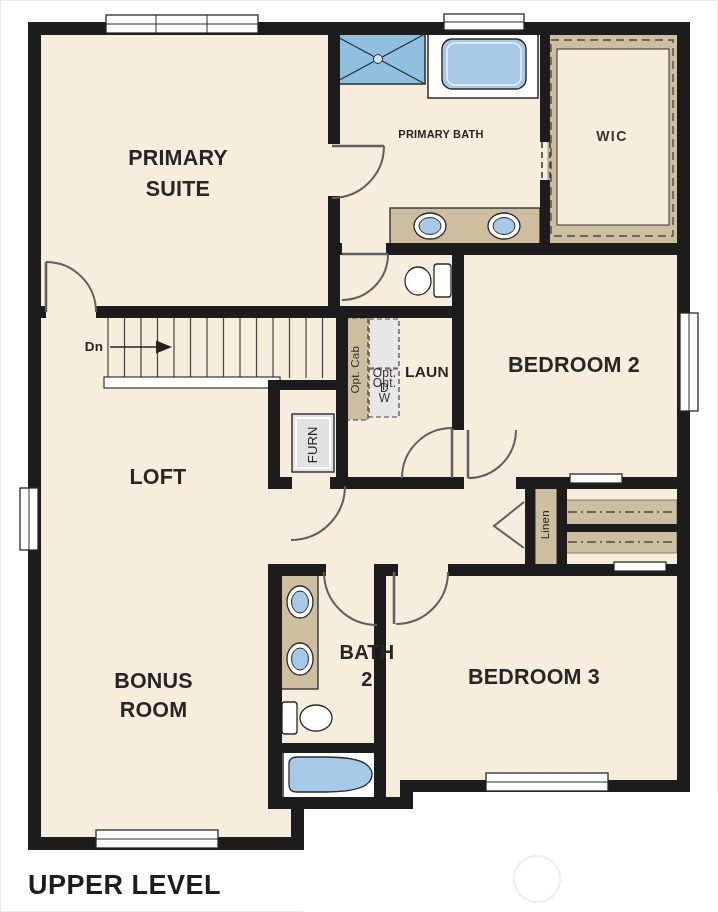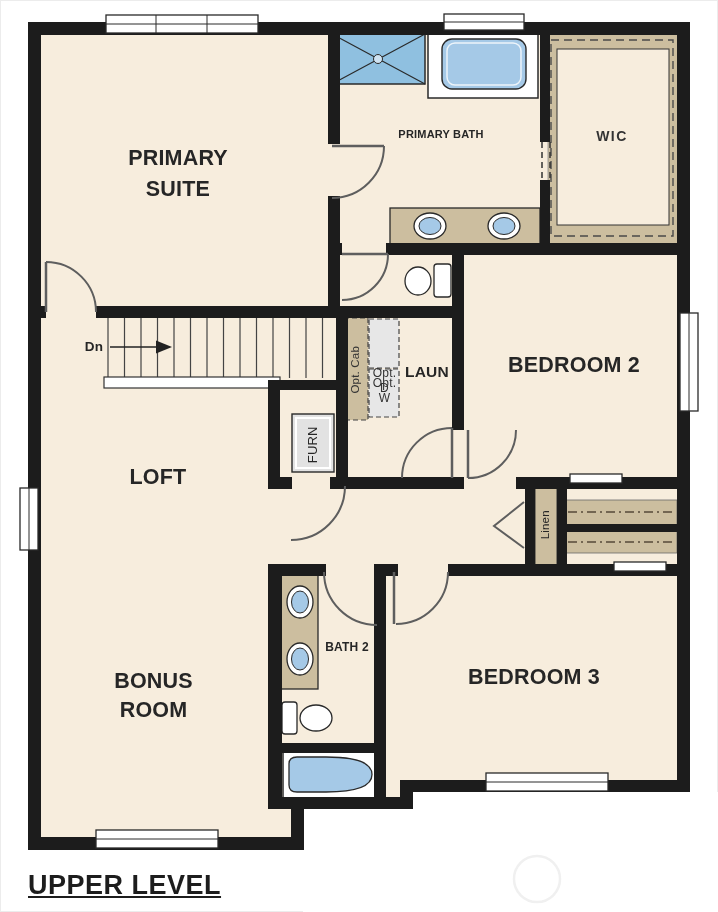--- a/index.html
+++ b/index.html
@@ -9,21 +9,21 @@
     box-shadow:inset 0 0 0 1px #ececec;
   }
   #plan-svg{position:absolute;left:0;top:0;width:718px;height:912px;}
   .lbl{
     position:absolute;color:#262626;font-weight:bold;text-align:center;
     line-height:1.35;letter-spacing:.2px;white-space:pre-line;
   }
   .lbl.nowrap{white-space:nowrap;}
   .rot{transform:rotate(-90deg);transform-origin:center center;}
   #lbl-wic{font-weight:bold;letter-spacing:1.5px;}
-  #lbl-upper{font-size:27px;letter-spacing:.5px;color:#1d1d1d;text-align:left;text-decoration:underline;}
+  #lbl-upper{font-size:27px;letter-spacing:.5px;color:#1d1d1d;text-align:left;}
 </style>
 </head>
 <body>
 
 <div id="stage">
 
 <svg id="plan-svg" viewBox="0 0 718 912" xmlns="http://www.w3.org/2000/svg">
 
   <g>
     <rect x="35" y="28" width="648" height="815" fill="#f7eddd"></rect>
@@ -174,21 +174,21 @@
 <div class="lbl nowrap" id="lbl-bedroom2" style="left:474px;top:351px;width:200px;font-size:21.5px;">BEDROOM 2</div>
 
 <div class="lbl nowrap" id="lbl-laun" style="left:397px;top:362px;width:60px;font-size:15.5px;">LAUN</div>
 
 <div class="lbl nowrap" id="lbl-loft" style="left:108px;top:463px;width:100px;font-size:21.5px;">LOFT</div>
 
 <div class="lbl nowrap rot" id="lbl-furn" style="left:283px;top:436px;width:60px;font-size:13px;font-weight:normal;">FURN</div>
 
 <div class="lbl nowrap rot" id="lbl-linen" style="left:516px;top:517px;width:60px;font-size:11.5px;font-weight:normal;">Linen</div>
 
-<div class="lbl" id="lbl-bath2" style="left:318px;top:639px;width:58px;font-size:12px;">BATH 2</div>
+<div class="lbl" id="lbl-bath2" style="left:318px;top:639px;width:58px;font-size:20px;padding-left:20px;">BATH 2</div>
 
 <div class="lbl nowrap" id="lbl-bedroom3" style="left:434px;top:663px;width:200px;font-size:21.5px;">BEDROOM 3</div>
 
 <div class="lbl" id="lbl-bonus" style="left:96px;top:667px;width:115px;font-size:21.5px;">BONUS ROOM</div>
 
 <div class="lbl nowrap" id="lbl-dn" style="left:80px;top:338px;width:28px;font-size:13.5px;font-weight:600;">Dn</div>
 
 <div class="lbl nowrap rot" id="lbl-optcab" style="left:316px;top:362px;width:80px;font-size:11.5px;font-weight:normal;color:#333;">Opt. Cab</div>
 
 <div class="lbl" id="lbl-optd" style="left:369px;top:327px;width:31px;font-size:12px;font-weight:normal;line-height:1.25;color:#333;margin-top:39px;">Opt. D</div>

